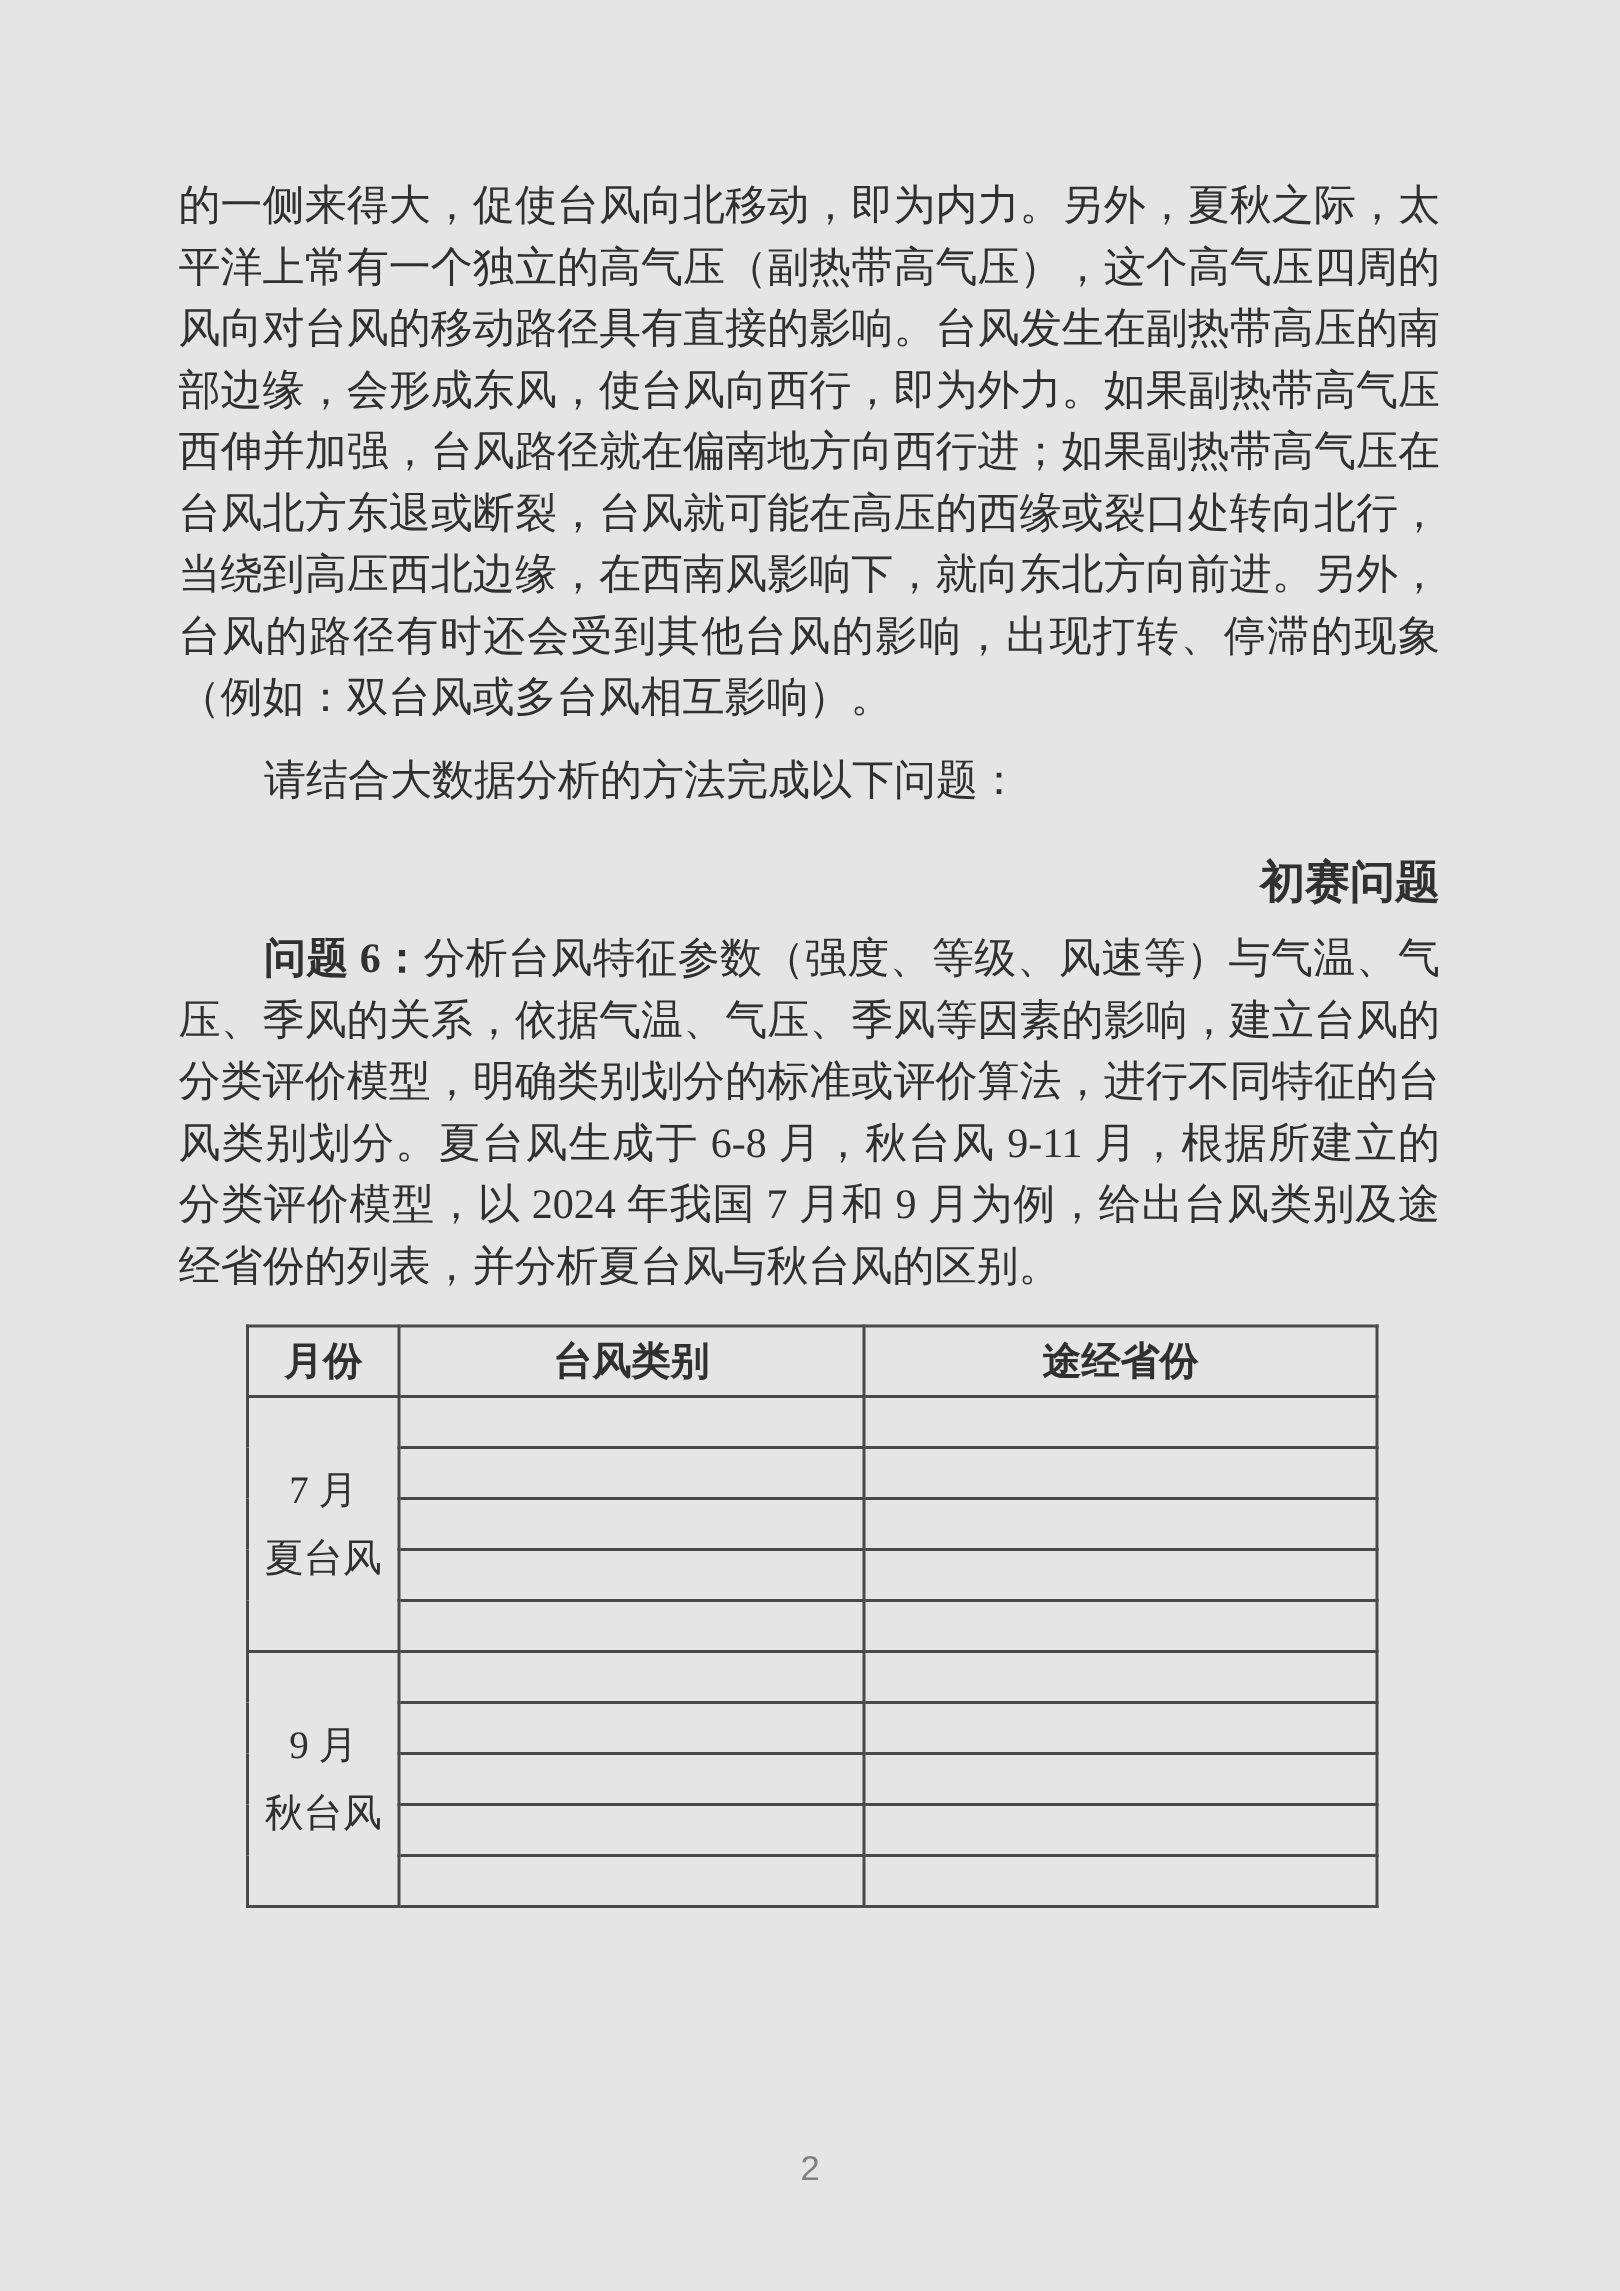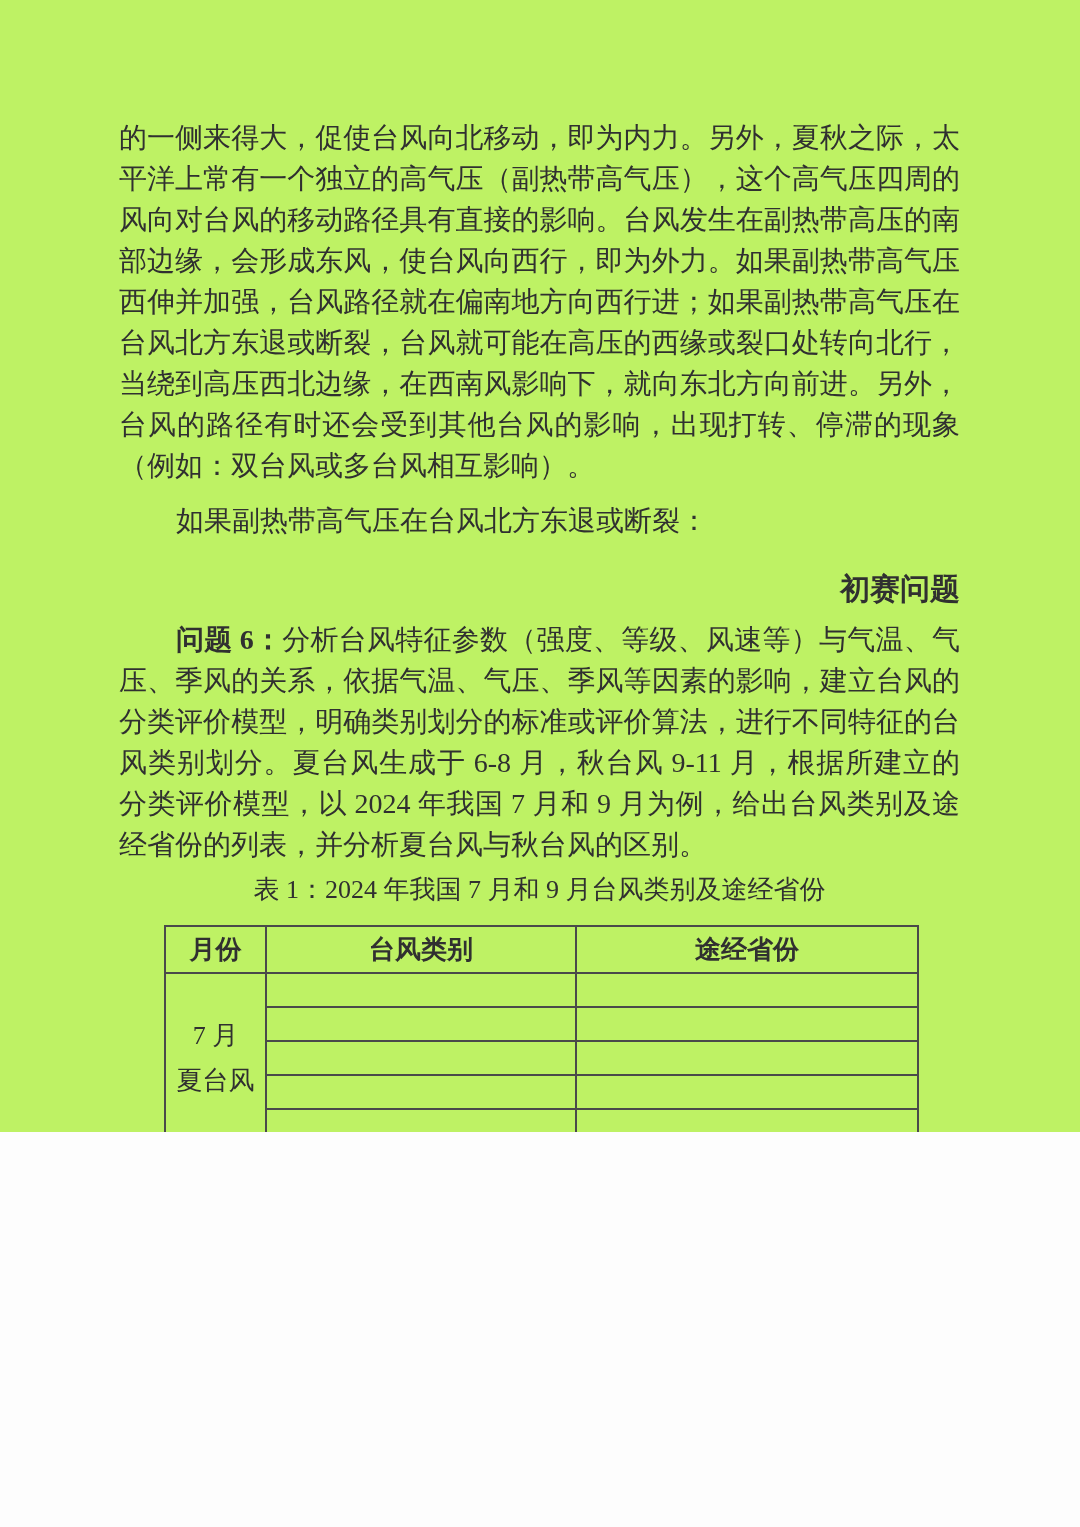--- a/index.html
+++ b/index.html
@@ -1,19 +1,19 @@
 <!DOCTYPE html>
 <html><head>
 <meta charset="utf-8">
 <style>
   html,body{margin:0;padding:0;background:#fdfdfd;}
   .page{
     position:relative;
-    width:1080px;height:1132px;
-    background:#bef264;
+    width:1080px;height:1527px;
+    background:#e5e5e5;
     overflow:hidden;
     font-family:"Liberation Serif","DejaVu Serif",serif;
     color:#303030;
   }
   .content{position:absolute;left:119px;top:0;width:841px;}
   p{margin:0;}
   .body{font-size:28px;line-height:41px;text-align:justify;}
   .first{margin-top:117px;}
   .indent{text-indent:57px;}
   .instruction{margin-top:14px;}
@@ -48,27 +48,26 @@
   }
 </style>
 </head>
 <body>
 
 <div class="page">
   <div class="content">
 
     <p class="body first">的一侧来得大，促使台风向北移动，即为内力。另外，夏秋之际，太平洋上常有一个独立的高气压（副热带高气压），这个高气压四周的风向对台风的移动路径具有直接的影响。台风发生在副热带高压的南部边缘，会形成东风，使台风向西行，即为外力。如果副热带高气压西伸并加强，台风路径就在偏南地方向西行进；如果副热带高气压在台风北方东退或断裂，台风就可能在高压的西缘或裂口处转向北行，当绕到高压西北边缘，在西南风影响下，就向东北方向前进。另外，台风的路径有时还会受到其他台风的影响，出现打转、停滞的现象（例如：双台风或多台风相互影响）。</p>
 
-    <p class="body indent instruction">如果副热带高气压在台风北方东退或断裂：</p>
+    <p class="body indent instruction">请结合大数据分析的方法完成以下问题：</p>
 
     <h2 class="section-heading">初赛问题</h2>
 
     <p class="body indent q1"><b class="qlabel">问题 6：</b><span>分析台风特征参数（强度、等级、风速等）与气温、气压、季风的关系，依据气温、气压、季风等因素的影响，建立台风的分类评价模型，明确类别划分的标准或评价算法，进行不同特征的台风类别划分。夏台风生成于 6-8 月，秋台风 9-11 月，根据所建立的分类评价模型，以 2024 年我国 7 月和 9 月为例，给出台风类别及途经省份的列表，并分析夏台风与秋台风的区别。</span></p>
 
-    <div class="table-caption">表 1：2024 年我国 7 月和 9 月台风类别及途经省份</div>
 
     <table class="typhoon-table">
       <colgroup>
         <col style="width:101px">
         <col style="width:310px">
         <col style="width:342px">
       </colgroup>
       <thead>
         <tr>
           <th>月份</th>
@@ -96,21 +95,21 @@
           <tr>
             <td></td>
             <td></td>
           </tr>
           <tr>
             <td></td>
             <td></td>
           </tr>
           <tr>
             <td rowspan="5" class="month-cell">
-              <div>8 月</div>
+              <div>9 月</div>
               <div>秋台风</div>
             </td>
             <td></td>
             <td></td>
           </tr>
           <tr>
             <td></td>
             <td></td>
           </tr>
           <tr>

